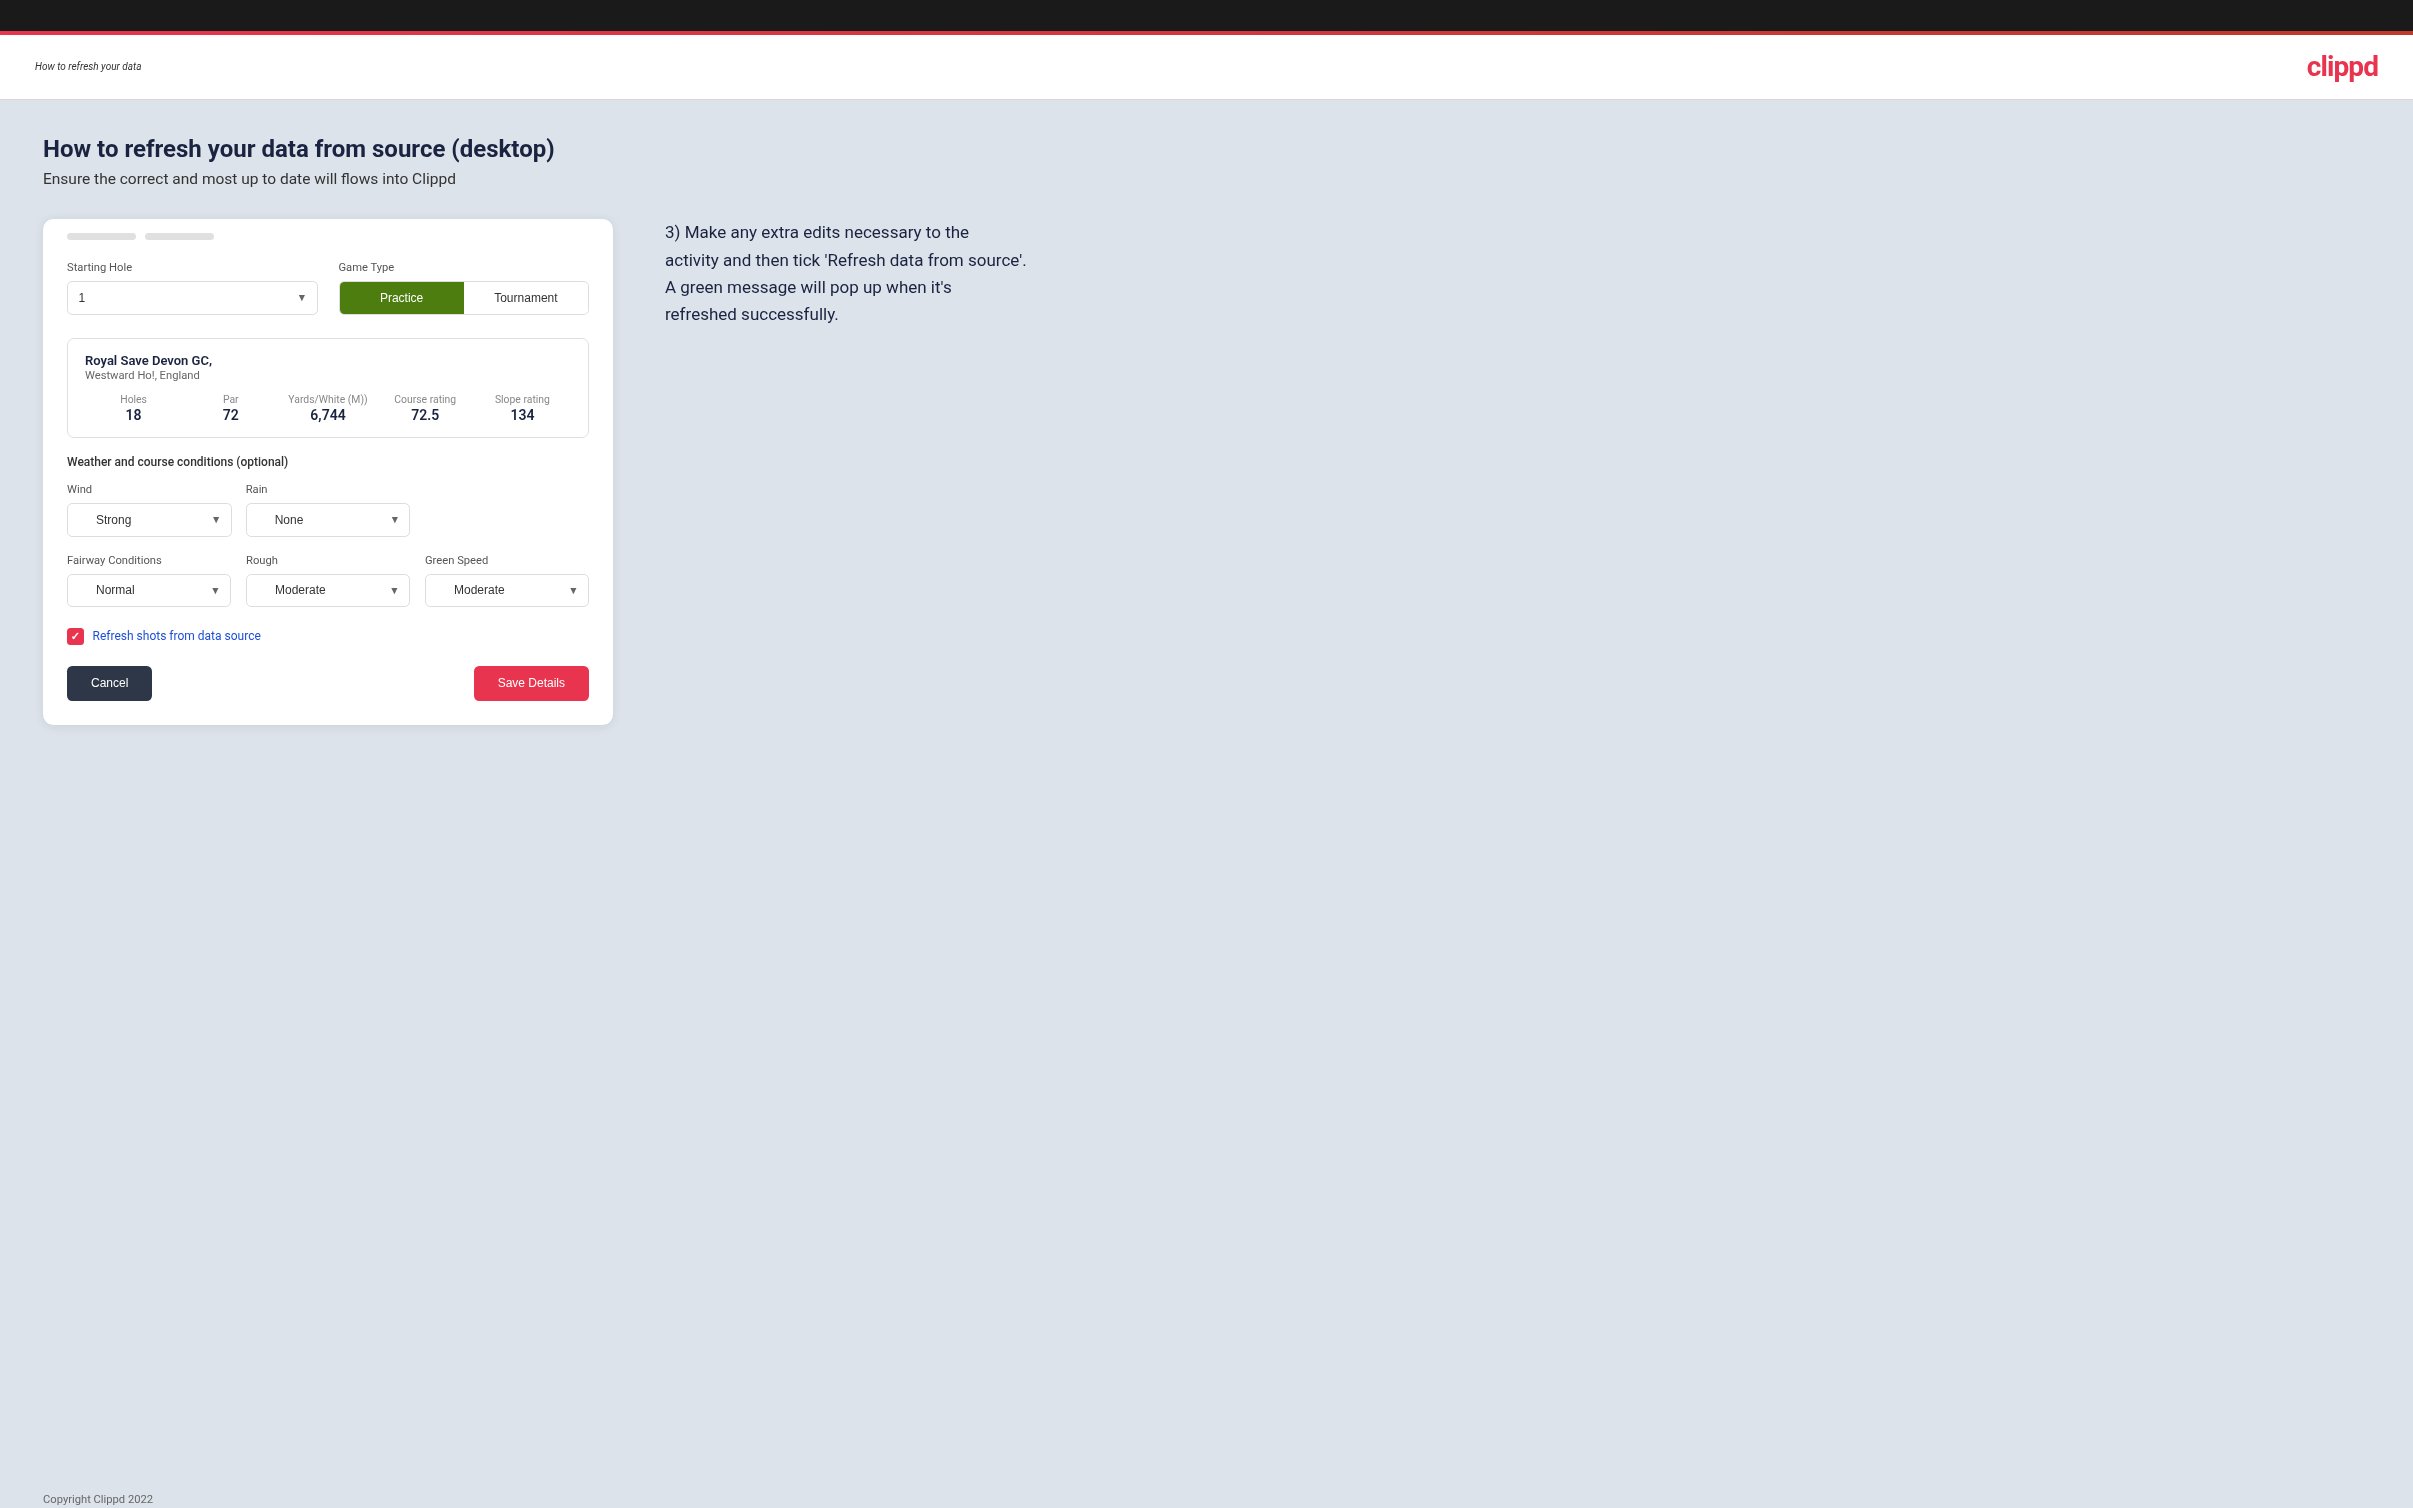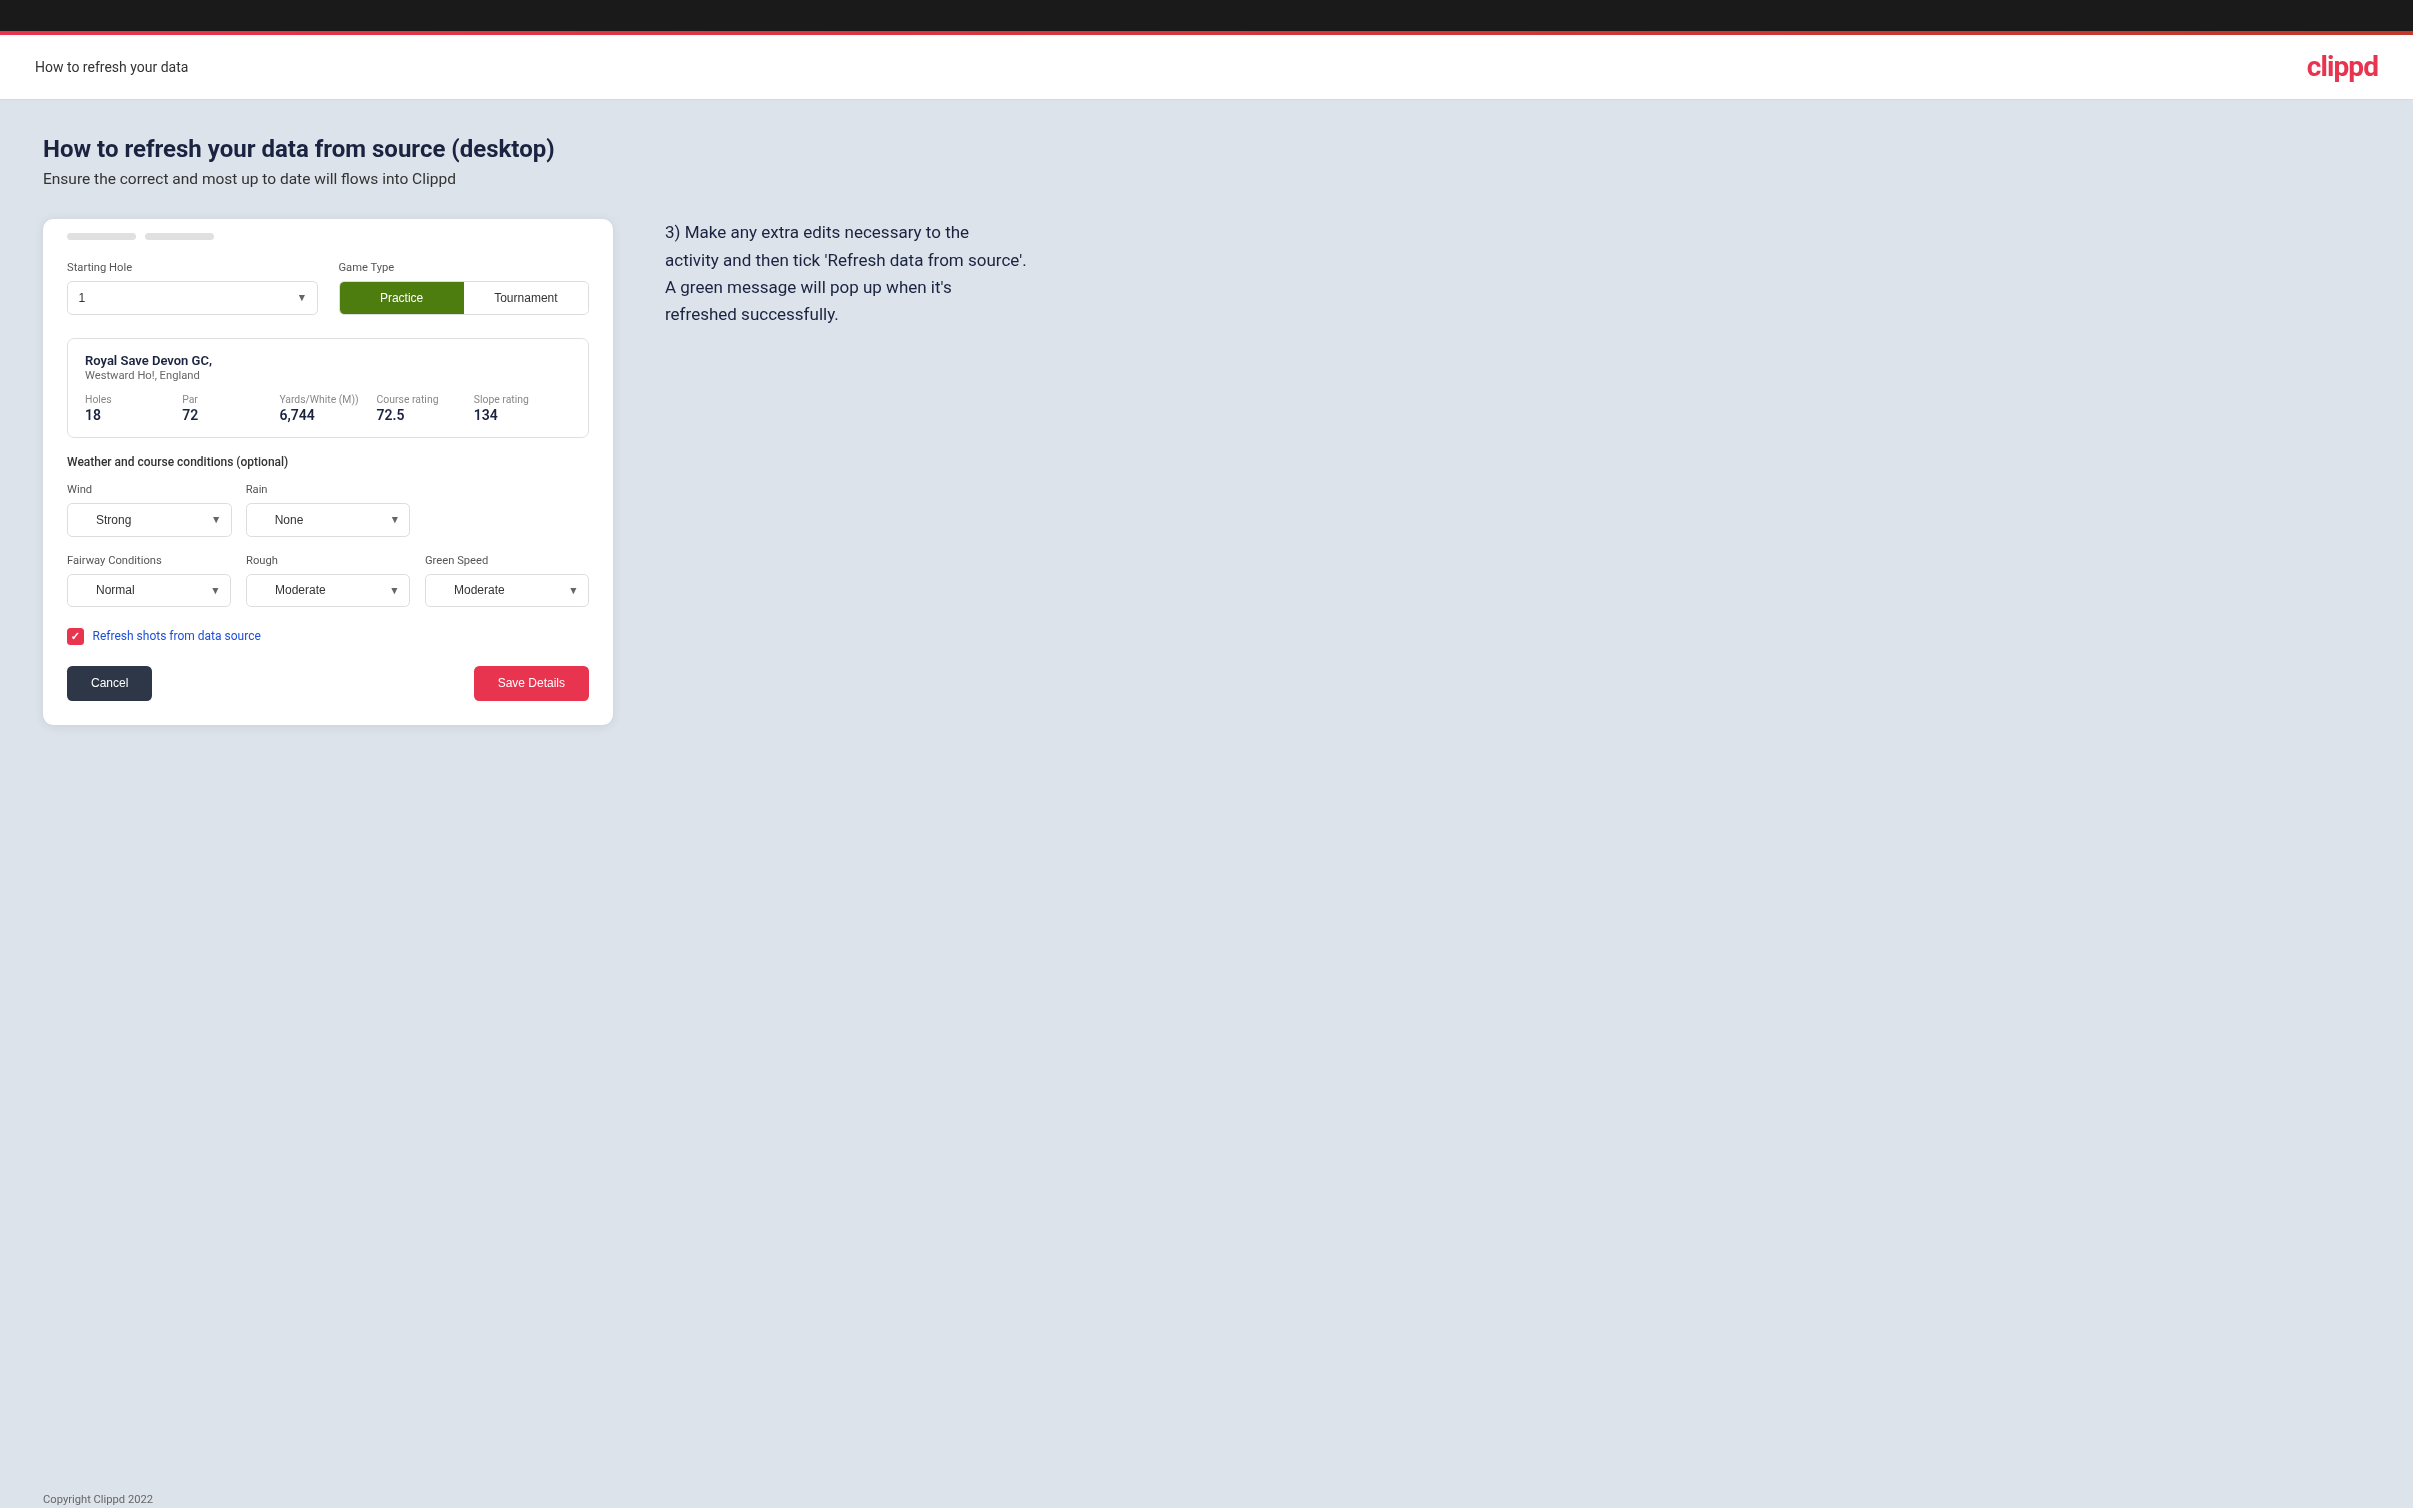--- a/index.html
+++ b/index.html
@@ -20,23 +20,24 @@
     }
     .header {
       background: #ffffff;
       display: flex;
       align-items: center;
       justify-content: space-between;
       padding: 15.5px 35px;
       border-bottom: 0.9px solid #e8d0d5;
     }
     .header-title {
-      font-size: 14px;
+      font-size: 10px;
       color: #333;
       font-weight: 400;
+      font-style: italic;
     }
     .logo {
       font-size: 28px;
       font-weight: 700;
       color: #e8344e;
       letter-spacing: -0.9px;
     }
     .header-divider {
       height: 0.9px;
       background: linear-gradient(to right, #e8344e, #c0392b, #ddd);
@@ -177,20 +178,21 @@
       font-size: 11.2px;
       color: #666;
       margin-bottom: 10.4px;
     }
     .course-stats {
       display: flex;
       gap: 0;
     }
     .course-stat {
       flex: 1;
+      text-align: center;
     }
     .course-stat-label {
       font-size: 10.4px;
       color: #888;
       margin-bottom: 1.7px;
     }
     .course-stat-value {
       font-size: 14px;
       font-weight: 600;
       color: #1a2340;

